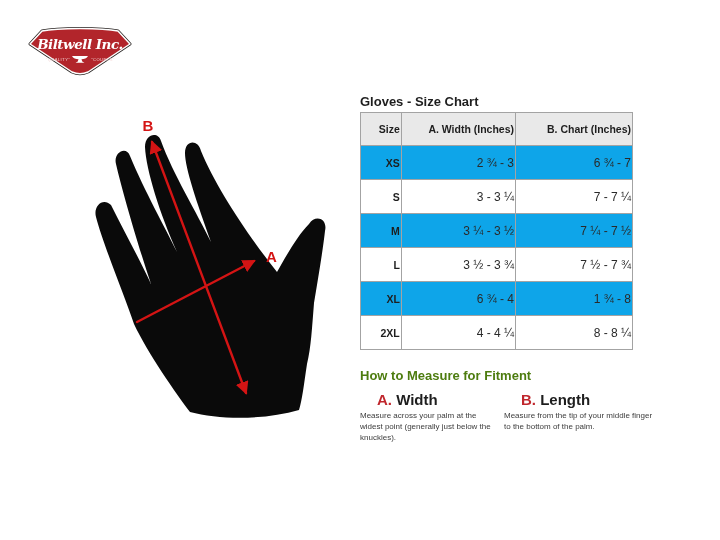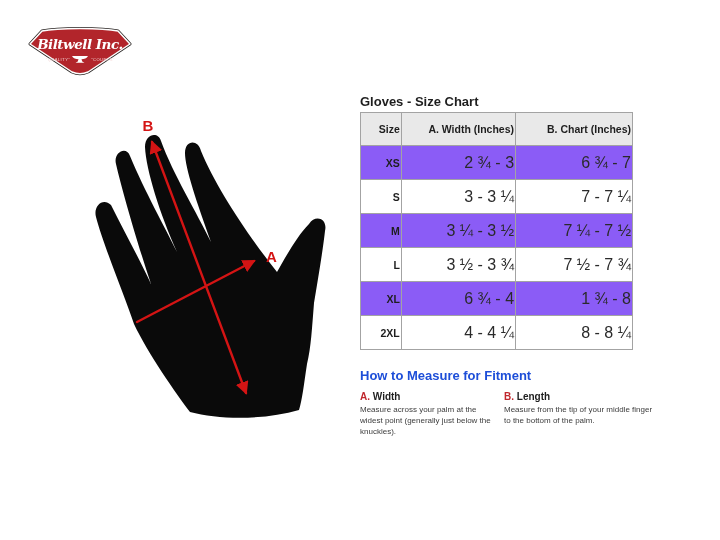--- a/index.html
+++ b/index.html
@@ -8,28 +8,28 @@
   
   .logo{position:absolute;left:28px;top:26px;width:104px;height:50px;}
   
   .hand-fig{position:absolute;left:85px;top:112px;width:256px;height:316px;}
   
   .chart-title{position:absolute;left:360px;top:94px;font-size:13px;font-weight:bold;color:#1e1e1e;}
   table.size-table{position:absolute;left:360px;top:112px;width:273px;border-collapse:collapse;
                    table-layout:fixed;}
   .size-table th,.size-table td{border:1px solid #a3a3a3;text-align:right;vertical-align:middle;}
   .size-table th{height:30px;font-size:10.5px;font-weight:bold;background:#e9e9e9;color:#1e1e1e;}
-  .size-table td{height:31px;font-size:16px;color:#2a2a2a;background:#fff;}
+  .size-table td{height:31px;font-size:12px;color:#2a2a2a;background:#fff;}
   .size-table td.size-cell{font-weight:bold;font-size:10.5px;color:#1e1e1e;}
-  .size-table tr.alt td{background:#8b5cf6;}
-  .measure-title{position:absolute;left:360px;top:368px;font-size:13px;font-weight:bold;color:#1d4ed8;}
+  .size-table tr.alt td{background:#0ea5e9;}
+  .measure-title{position:absolute;left:360px;top:368px;font-size:13px;font-weight:bold;color:#4d7c0f;}
   .measure-cols{position:absolute;left:360px;top:391px;width:296px;display:flex;}
   .measure-item{width:140px;margin-right:4px;}
   .measure-item.second{width:152px;margin-right:0;}
-  .measure-head{font-size:10px;font-weight:bold;color:#1e1e1e;margin-bottom:3px;}
+  .measure-head{font-size:15px;font-weight:bold;color:#1e1e1e;margin-bottom:3px;margin-left:17px;}
   .measure-key{color:#c0272d;font-weight:bold;}
   .measure-body{font-size:8px;line-height:1.35;color:#3c3c3c;}
   .disclaimer{position:absolute;left:30px;top:484px;font-size:7.5px;line-height:1.4;color:#333;}
 </style>
 </head>
 <body>
 
 <div class="canvas">
 
   <svg class="logo" viewBox="0 0 208 100">

